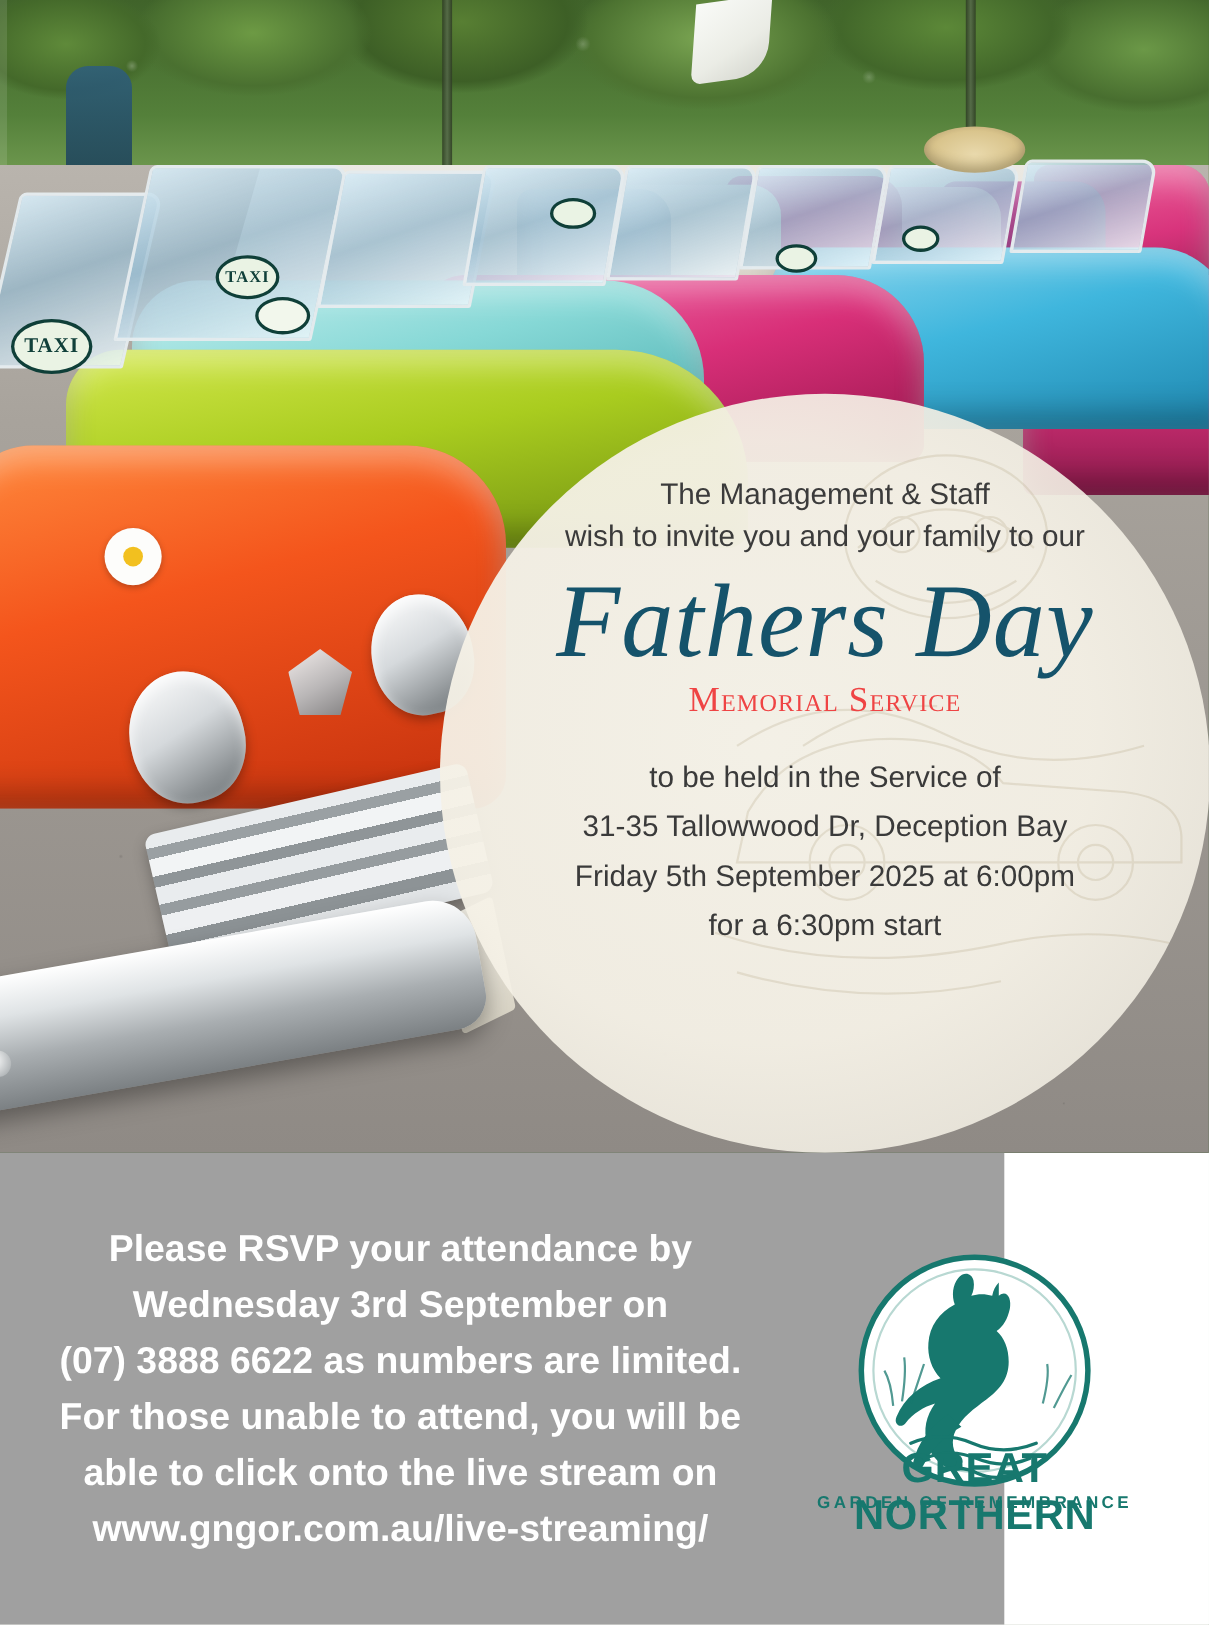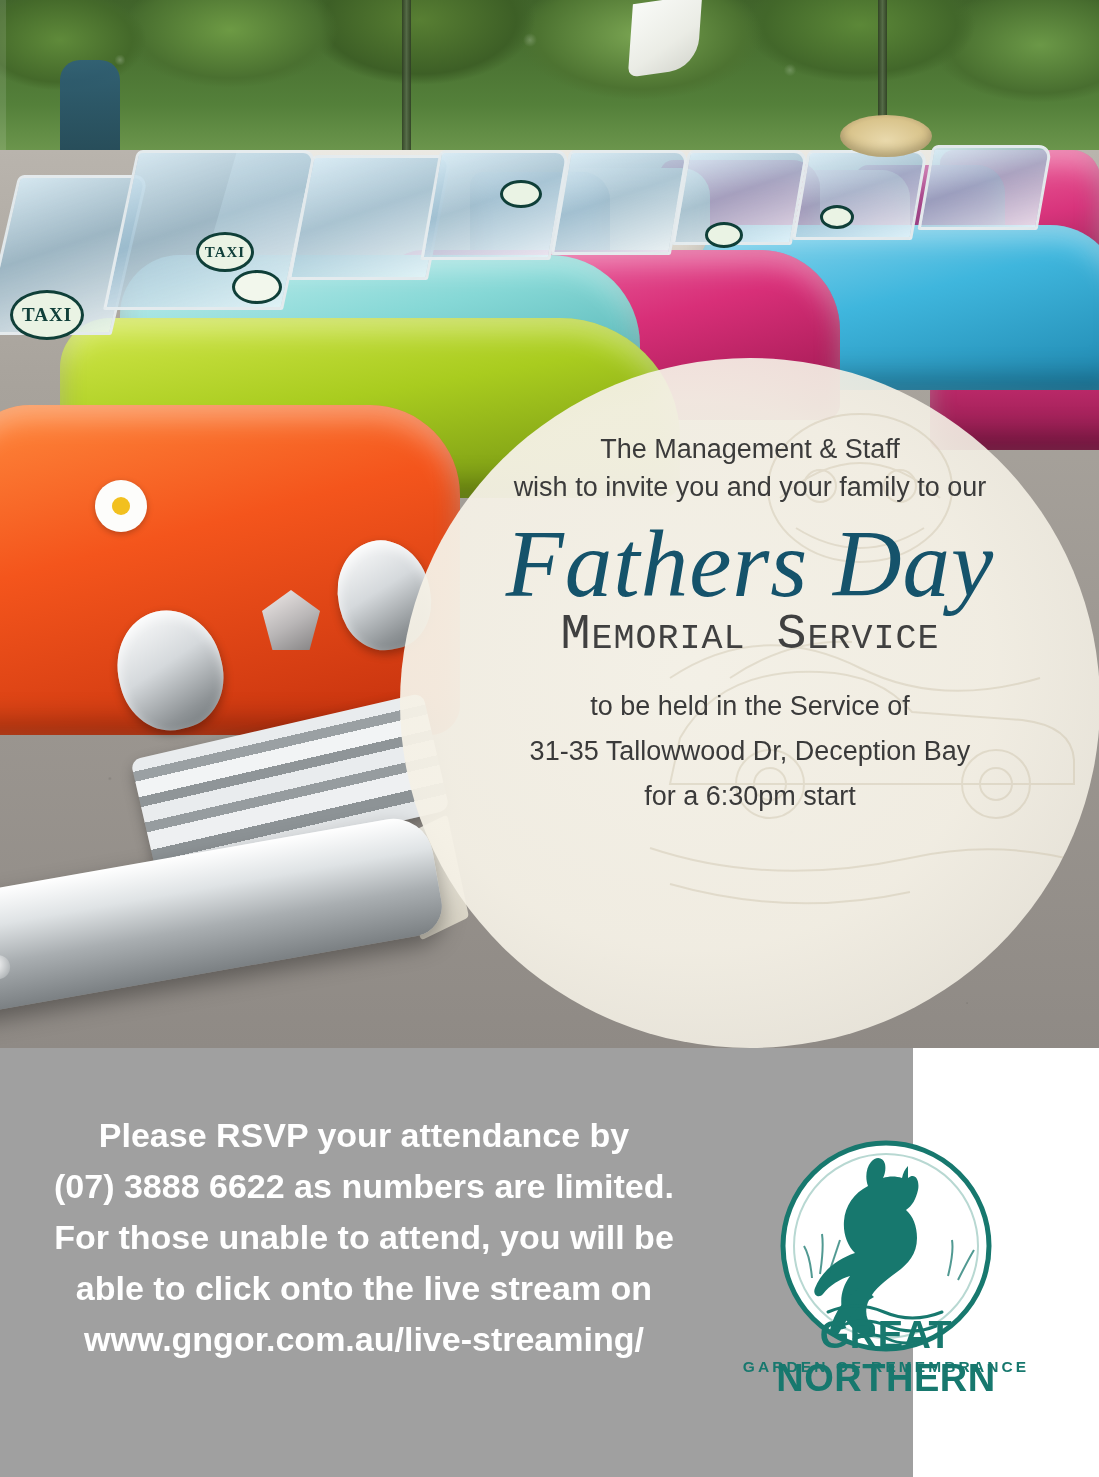--- a/index.html
+++ b/index.html
@@ -293,24 +293,24 @@
     font-family: "Liberation Serif", serif;
     font-style: italic;
     font-size: 95px;
     line-height: 104px;
     color: #15536b;
     margin-top: 6px;
     letter-spacing: 1px;
     font-weight: 400;
   }
   .subtitle {
-    font-family: Liberation Mono, monospace;
-    font-size: 50px;
+    font-family: Liberation Serif, serif;
+    font-size: 32px;
     line-height: 46px;
-    color: #404040;
+    color: #ef4444;
     font-variant: small-caps;
     letter-spacing: 1px;
     margin-top: -4px;
   }
   .details {
     margin-top: 26px;
     font-size: 27px;
     line-height: 45px;
     color: #3a3a3a;
   }
@@ -438,27 +438,29 @@
   </div>
 
   <div class="text-block">
     <div class="invite-line">The Management &amp; Staff</div>
     <div class="invite-line">wish to invite you and your family to our</div>
     <div class="script-title">Fathers Day</div>
     <div class="subtitle">Memorial Service</div>
     <div class="details">
       <div>to be held in the Service of</div>
       <div>31-35 Tallowwood Dr, Deception Bay</div>
+      <div>Friday 5th September 2025 at 6:00pm</div>
       <div>for a 6:30pm start</div>
     </div>
   </div>
 
   <div class="footer">
     <div class="rsvp">
       <div>Please RSVP your attendance by</div>
+      <div>Wednesday 3rd September on</div>
       <div>(07) 3888 6622 as numbers are limited.</div>
       <div>For those unable to attend, you will be</div>
       <div>able to click onto the live stream on</div>
       <div>www.gngor.com.au/live-streaming/</div>
     </div>
 
     <div class="logo">
       <svg viewBox="0 0 348 270" width="348" height="270">
         <circle cx="174" cy="110" r="103" fill="#ffffff"></circle>
         <circle cx="174" cy="110" r="103" fill="none" stroke="#17786e" stroke-width="5"></circle>

